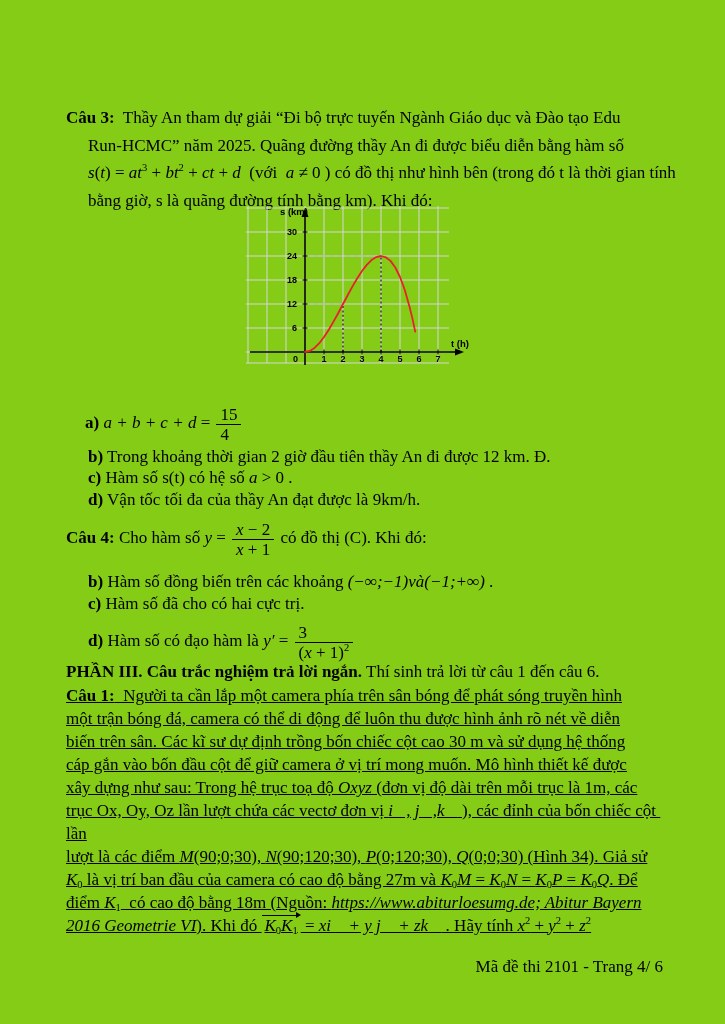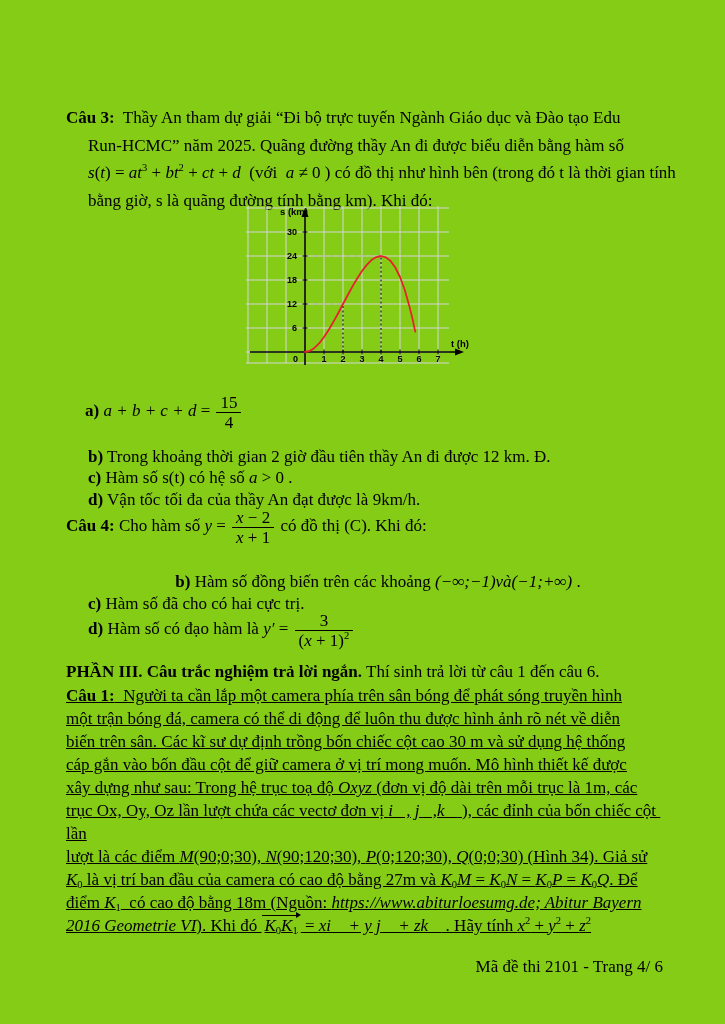--- a/index.html
+++ b/index.html
@@ -12,21 +12,21 @@
   .tblock{position:absolute;font-size:17px;line-height:27.5px;}
   .tline{white-space:pre-wrap;}
   .hang{padding-left:22px;}
   .hang .tline:first-child{text-indent:-22px;}
   .dense{line-height:23px;text-decoration:underline;}
   .item{line-height:22px;}
   b{font-weight:bold;}
   i{font-style:italic;}
   sup{font-size:0.62em;line-height:0;vertical-align:super;}
   sub{font-size:0.62em;line-height:0;vertical-align:-0.25em;}
-  .frac{display:inline-block;vertical-align:middle;text-align:center;line-height:1.12;margin:0 2px;}
+  .frac{display:inline-block;vertical-align:middle;line-height:1.12;margin:12px 2px;}
   .frac .num{display:block;padding:0 4px;border-bottom:1px solid #000;}
   .frac .den{display:block;padding:0 4px;}
   .ovl{position:relative;padding:0 3px;}
   .ovl::before{content:"";position:absolute;left:1px;right:5px;top:-1px;border-top:1px solid #000;}
   .ovl::after{content:"";position:absolute;right:0;top:-4px;width:0;height:0;
     border-top:3px solid transparent;border-bottom:3px solid transparent;border-left:5px solid #000;}
   .chart{position:absolute;}
   .footer{position:absolute;font-size:17px;}
 </style>
 </head>
@@ -100,21 +100,21 @@
         <text x="207" y="144" text-anchor="start" font-family="Liberation Sans, sans-serif" font-size="9.5" font-weight="bold">t (h)</text>
       </svg>
   </div>
 
   <div class="tblock item" style="left:85px;top:393px;width:560px;"><b>a)</b><span>  </span><i>a + b + c + d</i><span> = </span><span class="frac"><span class="num"><span>15</span></span><span class="den"><span>4</span></span></span></div>
   <div class="tblock item" style="left:88px;top:446px;width:580px;"><b>b)</b><span> Trong khoảng thời gian 2 giờ đầu tiên thầy An đi được 12 km. Đ.</span></div>
   <div class="tblock item" style="left:88px;top:467px;width:580px;"><b>c)</b><span> Hàm số s(t) có hệ số </span><i>a</i><span> &gt; 0 .</span></div>
   <div class="tblock item" style="left:88px;top:489px;width:580px;font-family:Liberation Serif, serif;"><b>d)</b><span> Vận tốc tối đa của thầy An đạt được là 9km/h.</span></div>
 
   <div class="tblock item" style="left:66px;top:508px;width:600px;"><b>Câu 4:</b><span> Cho hàm số </span><i>y</i><span> = </span><span class="frac"><span class="num"><i>x</i><span> − 2</span></span><span class="den"><i>x</i><span> + 1</span></span></span><span> có đồ thị (C). Khi đó:</span></div>
-  <div class="tblock item" style="left:88px;top:571px;width:580px;text-align:center;"><b>b)</b><span> Hàm số đồng biến trên các khoảng  </span><i>(−∞;−1)và(−1;+∞)</i><span> .</span></div>
+  <div class="tblock item" style="left:88px;top:571px;width:580px;"><b>b)</b><span> Hàm số đồng biến trên các khoảng  </span><i>(−∞;−1)và(−1;+∞)</i><span> .</span></div>
   <div class="tblock item" style="left:88px;top:593px;width:580px;"><b>c)</b><span> Hàm số đã cho có hai cực trị.</span></div>
   <div class="tblock item" style="left:88px;top:611px;width:580px;"><b>d)</b><span> Hàm số có đạo hàm là </span><i>y′</i><span> = </span><span class="frac"><span class="num"><span>3</span></span><span class="den"><span>(</span><i>x</i><span> + 1)</span><sup>2</sup></span></span></div>
 
   <div class="tblock item" style="left:66px;top:661px;width:612px;"><b>PHẦN III. Câu trắc nghiệm trả lời ngắn.</b><span> Thí sinh trả lời từ câu 1 đến câu 6.</span></div>
 
   <div class="tblock dense" style="left:66px;top:684px;width:614px;">
       <div class="tline"><b>Câu 1:</b><span>  Người ta cần lắp một camera phía trên sân bóng để phát sóng truyền hình</span></div>
       <div class="tline"><span>một trận bóng đá, camera có thể di động để luôn thu được hình ảnh rõ nét về diễn</span></div>
       <div class="tline"><span>biến trên sân. Các kĩ sư dự định trồng bốn chiếc cột cao 30 m và sử dụng hệ thống</span></div>
       <div class="tline"><span>cáp gắn vào bốn đầu cột để giữ camera ở vị trí mong muốn. Mô hình thiết kế được</span></div>

